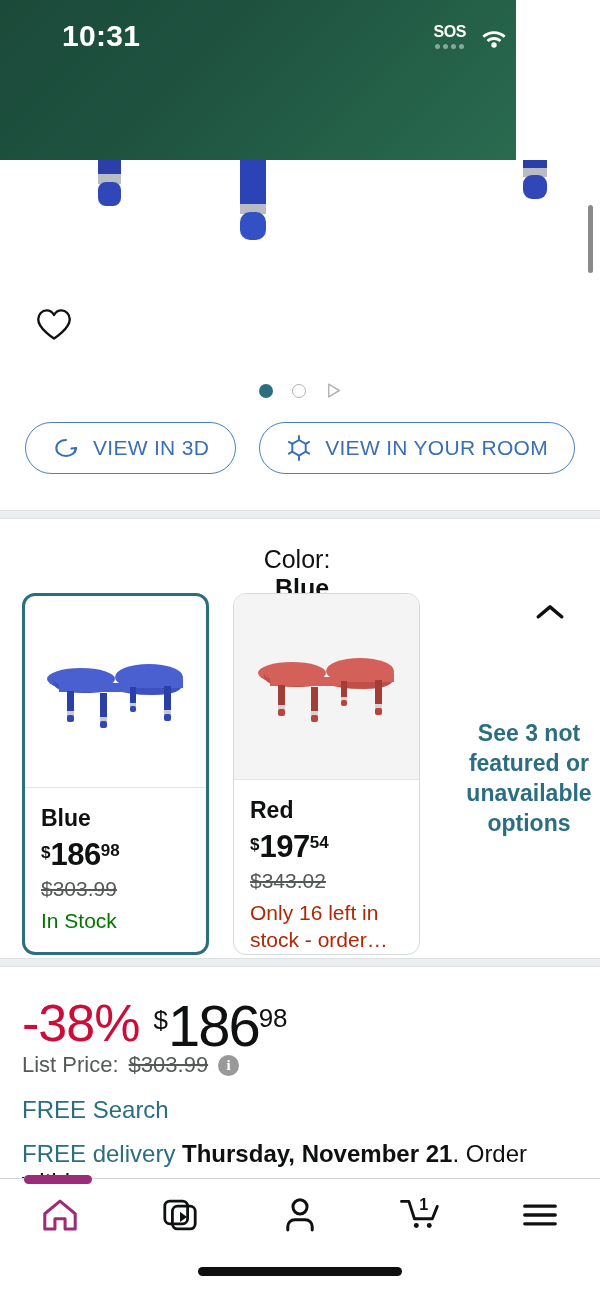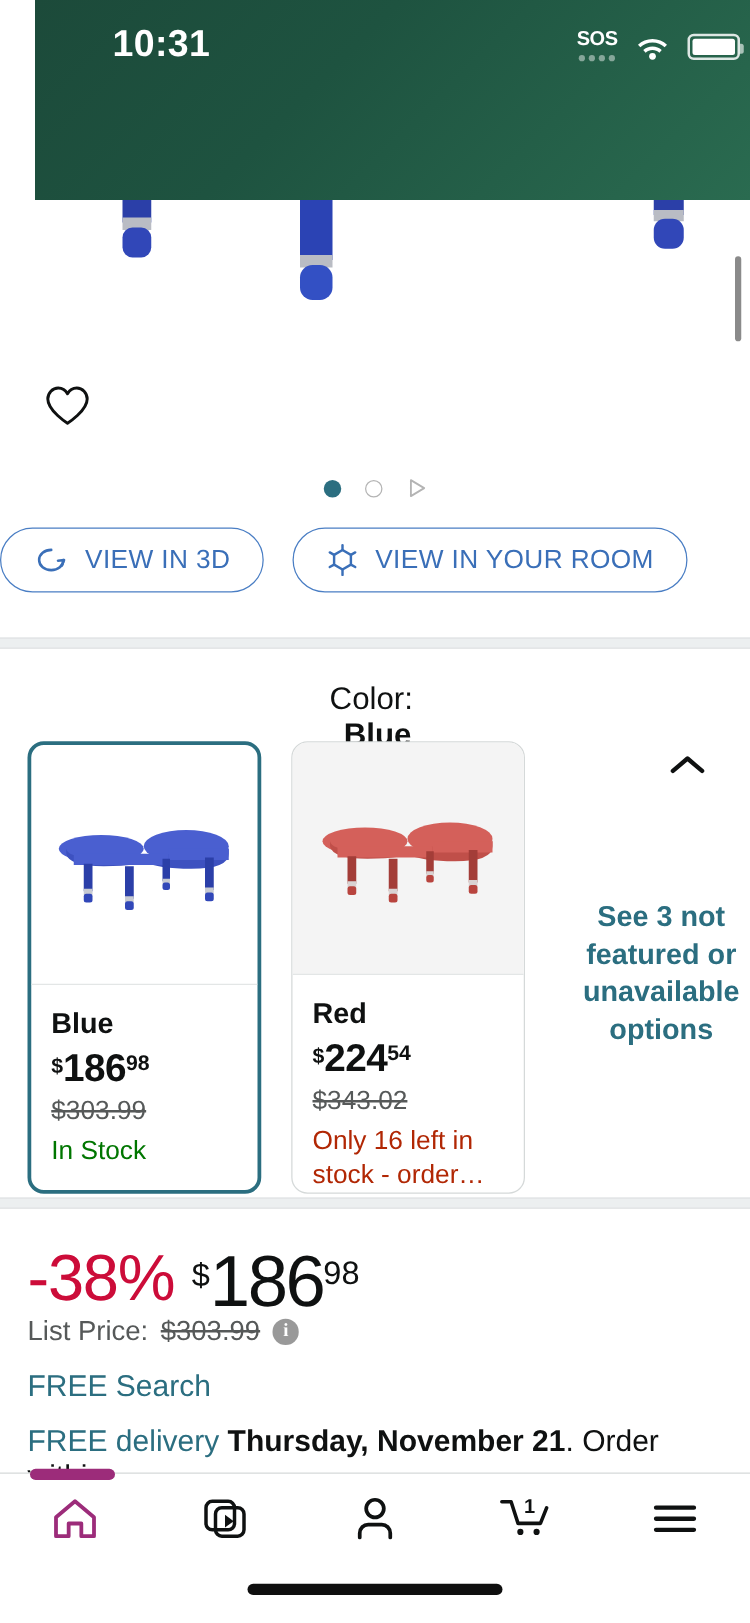--- a/index.html
+++ b/index.html
@@ -6,24 +6,23 @@
   html, body {
     width: 600px; height: 1298px;
     font-family: "Liberation Sans", sans-serif;
     background: #ffffff;
     overflow: hidden;
   }
   .phone { position: relative; width: 600px; height: 1298px; background:#fff; }
 
   
   .header {
-    position: absolute; top:0; left:0; width:572px; height:160px;
+    position: absolute; top:0; left:0; width:516px; height:160px;
     background: linear-gradient(135deg, #1c4a3a 0%, #1e5340 40%, #2a6b50 100%);
     z-index: 20;
-    margin-left: 28px;
   }
   .statusbar {
     position:absolute; top:0; left:0; width:600px; height:72px;
     display:flex; align-items:center; justify-content:space-between;
     padding: 0 36px 0 62px;
   }
   .clock { color:#fff; font-size:30px; font-weight:600; letter-spacing:0.3px; }
   .status-right { display:flex; align-items:flex-end; gap:14px; }
   .sos-wrap { display:flex; flex-direction:column; align-items:center; gap:4px; }
   .sos { color:#fff; font-size:16px; font-weight:700; letter-spacing:-0.4px; line-height:1; }
@@ -67,21 +66,21 @@
     background:#8a8a8a; border-radius:3px;
   }
   .dots {
     position:absolute; top:222px; left:0; width:600px;
     display:flex; align-items:center; justify-content:center; gap:19px;
   }
   .dot-filled { width:14px; height:14px; border-radius:50%; background:#2b6e80; }
   .dot-open { width:14px; height:14px; border-radius:50%; border:1.6px solid #b4b4b4; }
   .ar-buttons {
     position:absolute; top:262px; left:0; width:600px;
-    display:flex; gap:23px;
+    display:flex; justify-content:center; gap:23px;
   }
   .ar-btn {
     height:52px; border:1.6px solid #4a7ec4; border-radius:26px;
     display:flex; align-items:center; gap:13px; padding:0 26px;
     color:#3a6fb8; font-size:21px; letter-spacing:0.3px; background:#fff;
   }
 
   
   .divider { height:9px; background:#eceff0; border-top:1px solid #dfe2e3; border-bottom:1px solid #dfe2e3; }
   .color-section { position:absolute; top:510px; left:0; width:600px; }
@@ -312,21 +311,21 @@
               <rect x="89" y="53" width="6" height="6" rx="2" fill="#b8443e"></rect>
             <rect x="123" y="33" width="7" height="26" fill="#a33d38"></rect>
               <rect x="123" y="57" width="7" height="5" fill="#d9d2d2"></rect>
               <rect x="123" y="61" width="7" height="7" rx="2" fill="#b8443e"></rect>
           </svg>
         </div>
         <div class="card-body">
           <div class="card-name">Red</div>
           <div class="card-price">
             <span class="cp-sym">$</span>
-            <span class="cp-whole">224</span>
+            <span class="cp-whole">197</span>
             <span class="cp-frac">54</span>
           </div>
           <div class="card-list">$343.02</div>
           <div class="card-stock stock-low">Only 16 left in stock - order…</div>
         </div>
       </div>
 
       <div class="see-more">See 3 not featured or unavailable options</div>
     </div>
   </div>

